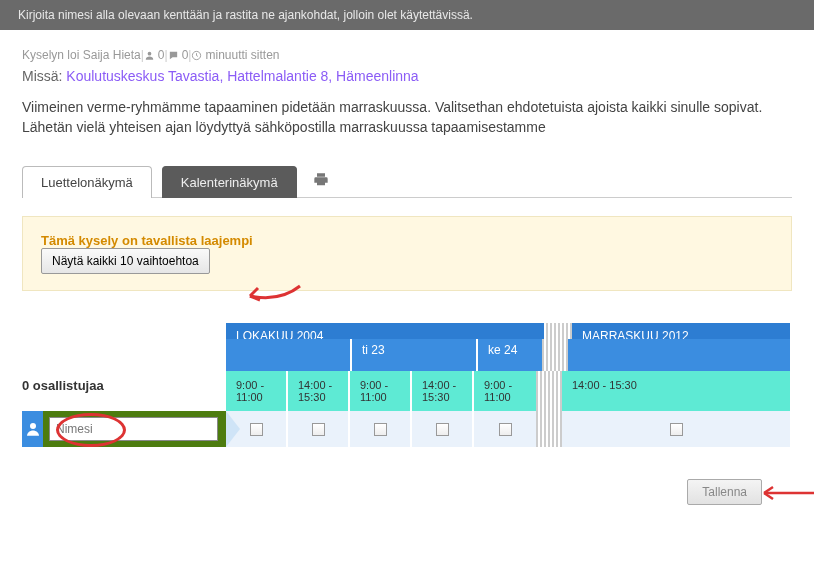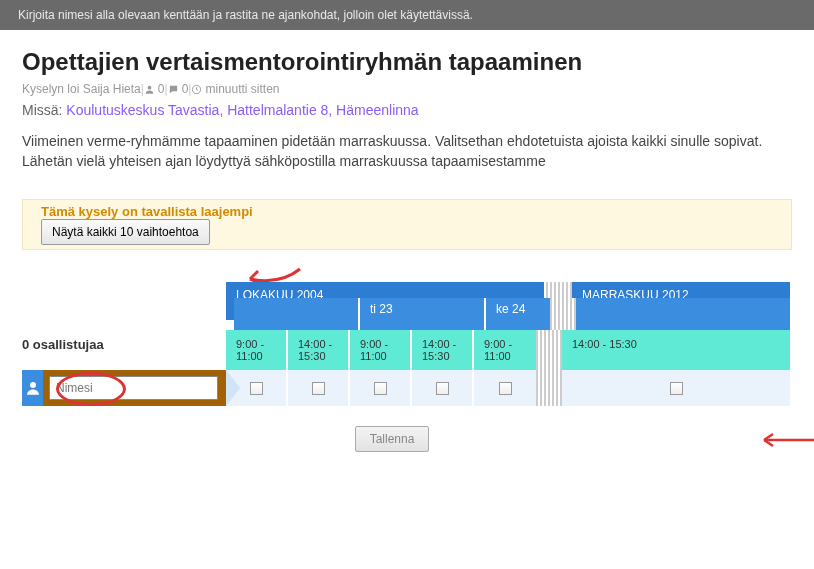--- a/index.html
+++ b/index.html
@@ -12,62 +12,61 @@
 .meta .ico { display: inline-flex; align-items: center; gap: 3px; }
 .location { font-size: 14px; margin-bottom: 14px; }
 .location .label { color: #666; }
 .location a { color: #8b5cf6; text-decoration: none; }
 .description { font-size: 14px; color: #444; line-height: 1.4; margin-bottom: 28px; }
 .tabs-row { display: flex; align-items: center; gap: 10px; border-bottom: 1px solid #ccc; }
 .tab { padding: 8px 18px; border: 1px solid #bbb; border-bottom: none; border-radius: 4px 4px 0 0; font-size: 13px; cursor: pointer; position: relative; top: 1px; }
 .tab.active { background: #fff; color: #444; }
 .tab.inactive { background: #5b5b5b; color: #eee; border-color: #5b5b5b; }
 .print-icon { color: #777; margin-left: 6px; cursor: pointer; }
-.notice { background: #fff8e1; border: 1px solid #f0e6c0; padding: 4px 18px; margin-top: 18px; }
+.notice { background: #fff8e1; border: 1px solid #f0e6c0; padding: 16px 18px; margin-top: 18px; }
 .notice-title { color: #d48a00; font-weight: bold; font-size: 13px; }
 .notice-desc { color: #555; font-size: 13px; margin: 4px 0 12px; }
 .expand-btn { background: linear-gradient(#fafafa,#e6e6e6); border: 1px solid #999; padding: 5px 10px; font-size: 12px; cursor: pointer; border-radius: 2px; }
 .table-wrap { margin-top: 32px; display: flex; align-items: stretch; }
 .left-col { width: 204px; display: flex; flex-direction: column; justify-content: flex-end; }
 .participants-label { font-weight: bold; color: #333; font-size: 13px; margin-bottom: 18px; }
-.name-row { display: flex; align-items: center; background: #a16207; padding: 0; height: 36px; }
+.name-row { display: flex; align-items: center; background: #4d7c0f; padding: 0; height: 36px; }
 .avatar { width: 32px; height: 36px; background: #3b8de0; display: flex; align-items: center; justify-content: center; color: #fff; }
 .name-input { flex: 1; margin: 0 8px 0 6px; height: 24px; border: 1px solid #888; padding: 0 6px; font-size: 12px; color: #777; }
 .name-arrow { width: 0; height: 0; border-top: 18px solid transparent; border-bottom: 18px solid transparent; border-left: 14px solid #cfe4f7; margin-right: -14px; position: relative; z-index: 2; }
 .grid-col { flex: 1; margin-left: 0; }
 .month-row { display: flex; }
 .month-cell { background: #2d7dd2; color: #fff; border-right: 2px solid #fff; padding: 6px 10px 4px; font-size: 12px; }
 .month1 { flex: 0 0 320px; }
 .gap { width: 26px; background: repeating-linear-gradient(90deg,#ccc,#ccc 2px,#fff 2px,#fff 4px); }
 .month2 { flex: 1; min-width: 0; }
-.day-row { display: flex; margin-left: 8px; }
+.day-row { display: flex; }
 .day-cell { background: #3b8de0; color: #fff; border-right: 2px solid #fff; padding: 4px 10px 8px; font-size: 12px; }
 .d1 { flex: 0 0 126px; } .d2 { flex: 0 0 126px; } .d3 { flex: 0 0 64px; border-right: none; } .d4 { flex: 1; }
 .time-row { display: flex; background: #5eead4; }
 .time-cell { border-right: 2px solid #fff; padding: 8px 10px; font-size: 11px; color: #333; flex: 0 0 62px; }
 .time-wide { flex: 1; }
 .check-row { display: flex; background: #eaf2fb; height: 36px; }
 .check-cell { border-right: 2px solid #fff; flex: 0 0 62px; display: flex; align-items: center; justify-content: center; }
 .check-wide { flex: 1; }
 .checkbox { width: 13px; height: 13px; border: 1px solid #999; background: linear-gradient(#fff,#eee); cursor: pointer; }
-.save-row { display: flex; justify-content: center; margin-top: 20px; padding-right: 30px; }
+.save-row { display: flex; justify-content: flex-end; margin-top: 32px; padding-right: 30px; }
 .save-btn { background: linear-gradient(#f4f4f4,#e2e2e2); border: 1px solid #aaa; color: #888; padding: 5px 14px; font-size: 12px; cursor: pointer; border-radius: 2px; }
 .red-circle { position: absolute; border: 3px solid #d33; border-radius: 50%; width: 70px; height: 34px; pointer-events: none; }
 .rel { position: relative; }
 svg.anno { position: absolute; pointer-events: none; }
 </style>
 </head>
 <body>
 
 <div class="topbar">
   <span>Kirjoita nimesi alla olevaan kenttään ja rastita ne ajankohdat, jolloin olet käytettävissä.</span>
 </div>
 
 <div class="content">
-  <h1>Opettajien vertaismentorointiryhmän tapaaminen</h1>
   <div class="meta">
     <span><span>Kyselyn loi </span><span>Saija Hieta</span></span>
     <span class="sep">|</span>
     <span class="ico">
       <svg width="11" height="11" viewBox="0 0 24 24" fill="#999">
           <circle cx="12" cy="8" r="4"></circle>
           <path d="M4 20c0-4 4-6 8-6s8 2 8 6v1H4z"></path>
         </svg>
       <span>0</span>
     </span>
@@ -86,20 +85,29 @@
         </svg>
       <span>minuutti sitten</span>
     </span>
   </div>
   <div class="location">
     <span class="label">Missä:</span>
     <a href="#">Koulutuskeskus Tavastia, Hattelmalantie 8, Hämeenlinna</a>
   </div>
   <div class="description">Viimeinen verme-ryhmämme tapaaminen pidetään marraskuussa. Valitsethan ehdotetuista ajoista kaikki sinulle sopivat. Lähetän vielä yhteisen ajan löydyttyä sähköpostilla marraskuussa tapaamisestamme</div>
 
+  <div class="tabs-row">
+    <div class="tab active">Luettelonäkymä</div>
+    <div class="tab inactive">Kalenterinäkymä</div>
+    <span class="print-icon">
+      <svg width="16" height="16" viewBox="0 0 24 24" fill="#777">
+          <path d="M6 2h12v5H6zM4 8h16a2 2 0 0 1 2 2v6h-4v4H6v-4H2v-6a2 2 0 0 1 2-2zm4 8h8v4H8z"></path>
+        </svg>
+    </span>
+  </div>
 
   <div class="rel">
     <div class="notice">
       <div class="notice-title">Tämä kysely on tavallista laajempi</div>
       <button class="expand-btn">Näytä kaikki 10 vaihtoehtoa</button>
     </div>
     <svg class="anno" style="left:218px; top:62px;" width="70" height="30">
         <path d="M60 8 Q40 24 10 18" stroke="#d33" stroke-width="3" fill="none"></path>
         <path d="M10 18 l8 -8 M10 18 l10 4" stroke="#d33" stroke-width="3" fill="none"></path>
       </svg>

